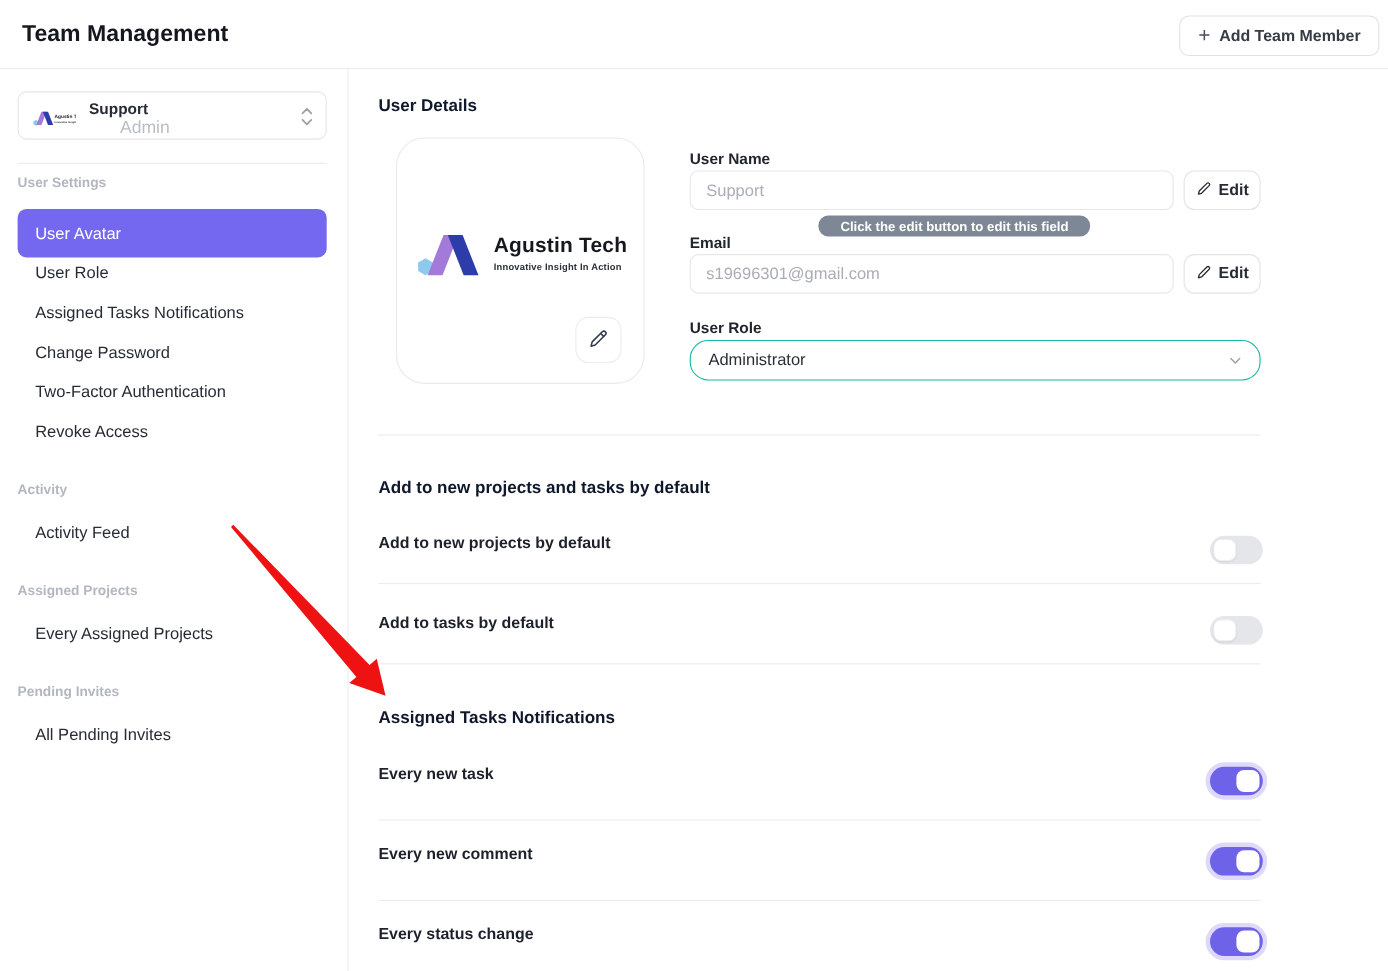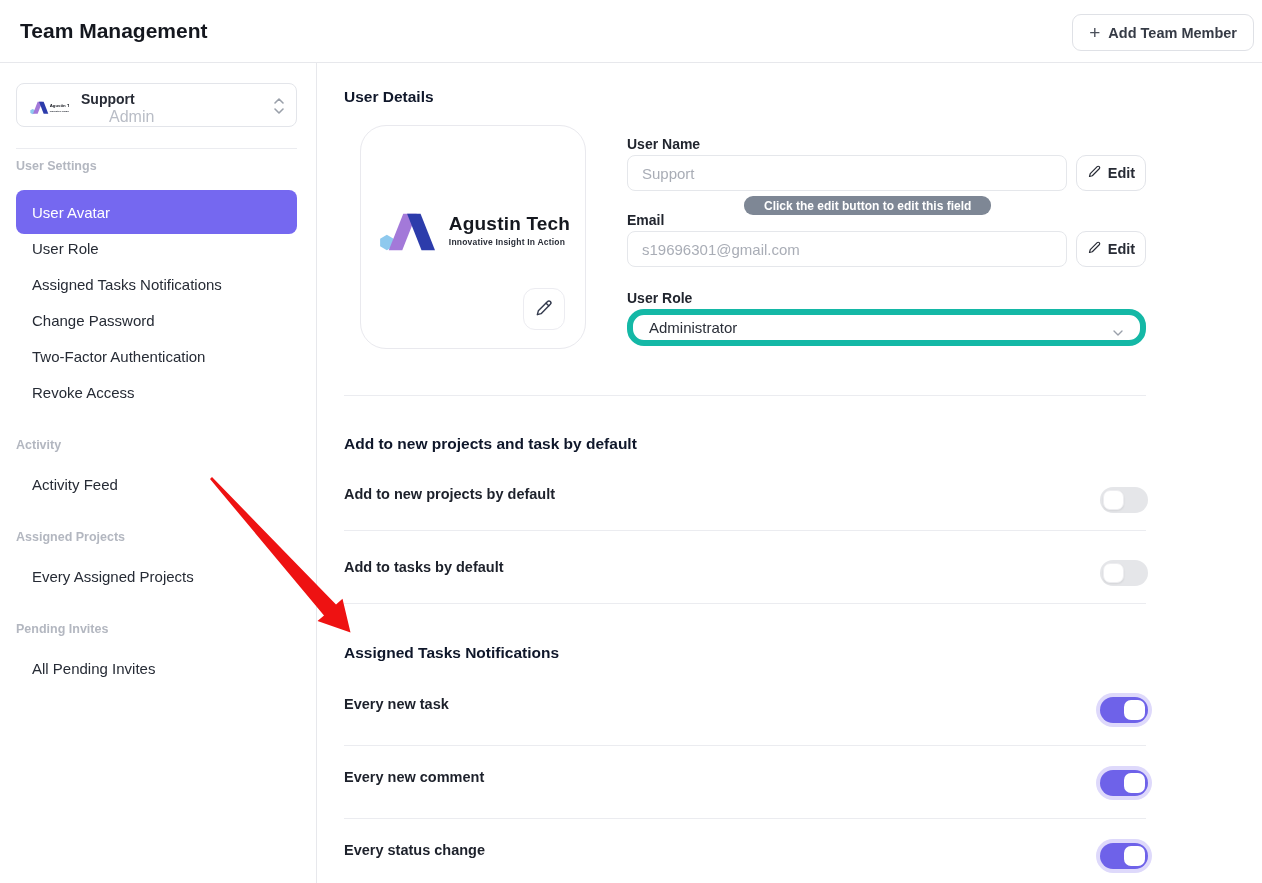--- a/index.html
+++ b/index.html
@@ -40,21 +40,21 @@
                  background:#fff; display:flex; align-items:center; justify-content:center; cursor:pointer; }
 
   .fld-label { position:absolute; font-size:14px; font-weight:700; color:#21252e; }
   .fld-input { position:absolute; width:440px; height:36px; border:1px solid #e5e7eb; border-radius:8px; background:#fff;
                padding:0 14px; font-size:15px; color:#262b35; font-family:inherit; }
   .fld-input::placeholder { color:#a9adb6; }
   .edit-btn { position:absolute; left:759px; width:70px; height:36px; background:#fff; border:1px solid #e2e4e9; border-radius:10px;
               display:flex; align-items:center; justify-content:center; gap:6px; font-size:14.5px; font-weight:600; color:#272b35; cursor:pointer; }
   .tooltip { position:absolute; left:427px; top:133px; height:19px; padding:0 20px; display:flex; align-items:center;
              background:#7e8795; border-radius:9px; color:#fff; font-size:12px; font-weight:700; white-space:nowrap; }
-  .role-select { position:absolute; left:310px; top:246px; width:519px; height:37px; border:6px solid #14b8a6; border-radius:17px;
+  .role-select { position:absolute; left:310px; top:246px; width:519px; height:37px; border:1px solid #14b8a6; border-radius:17px;
                  background:#fff; display:flex; align-items:center; padding:0 16px; font-size:15px; color:#2a2e38; cursor:pointer; }
   .role-select .chev { position:absolute; right:14px; top:10px; }
 
   .hdiv { position:absolute; left:27px; width:802px; height:1px; background:#ebecf0; }
   .row-label { position:absolute; left:27px; font-size:14.5px; font-weight:600; color:#1d212b; }
 
   .toggle { position:absolute; left:783px; width:48px; height:26px; border-radius:13px; cursor:pointer; }
   .toggle.off { background:#e5e6e9; }
   .toggle.off .knob { position:absolute; left:3px; top:3px; width:21px; height:20px; border-radius:7px; background:#fff;
                       border:1px solid #ededf0; box-shadow:0 1px 2px rgba(0,0,0,.08); }
@@ -188,21 +188,21 @@
       <span>Administrator</span>
       <span class="chev">
         <svg width="16" height="16" viewBox="0 0 24 24" fill="none" stroke="#9aa0aa" stroke-width="2" stroke-linecap="round" stroke-linejoin="round">
           <polyline points="6 9 12 15 18 9"></polyline>
         </svg>
       </span>
     </div>
 
     <div class="hdiv" style="top:332px"></div>
 
-    <div class="h-section" style="left:27px;top:372px">Add to new projects and task by default</div>
+    <div class="h-section" style="left:27px;top:372px">Add to new projects and tasks by default</div>
 
     <div class="row-label" style="top:423px">Add to new projects by default</div>
     <div class="toggle off" style="top:424px">
         <span class="knob"></span>
       </div>
     <div class="hdiv" style="top:467px"></div>
 
     <div class="row-label" style="top:496px">Add to tasks by default</div>
     <div class="toggle off" style="top:497px">
         <span class="knob"></span>

